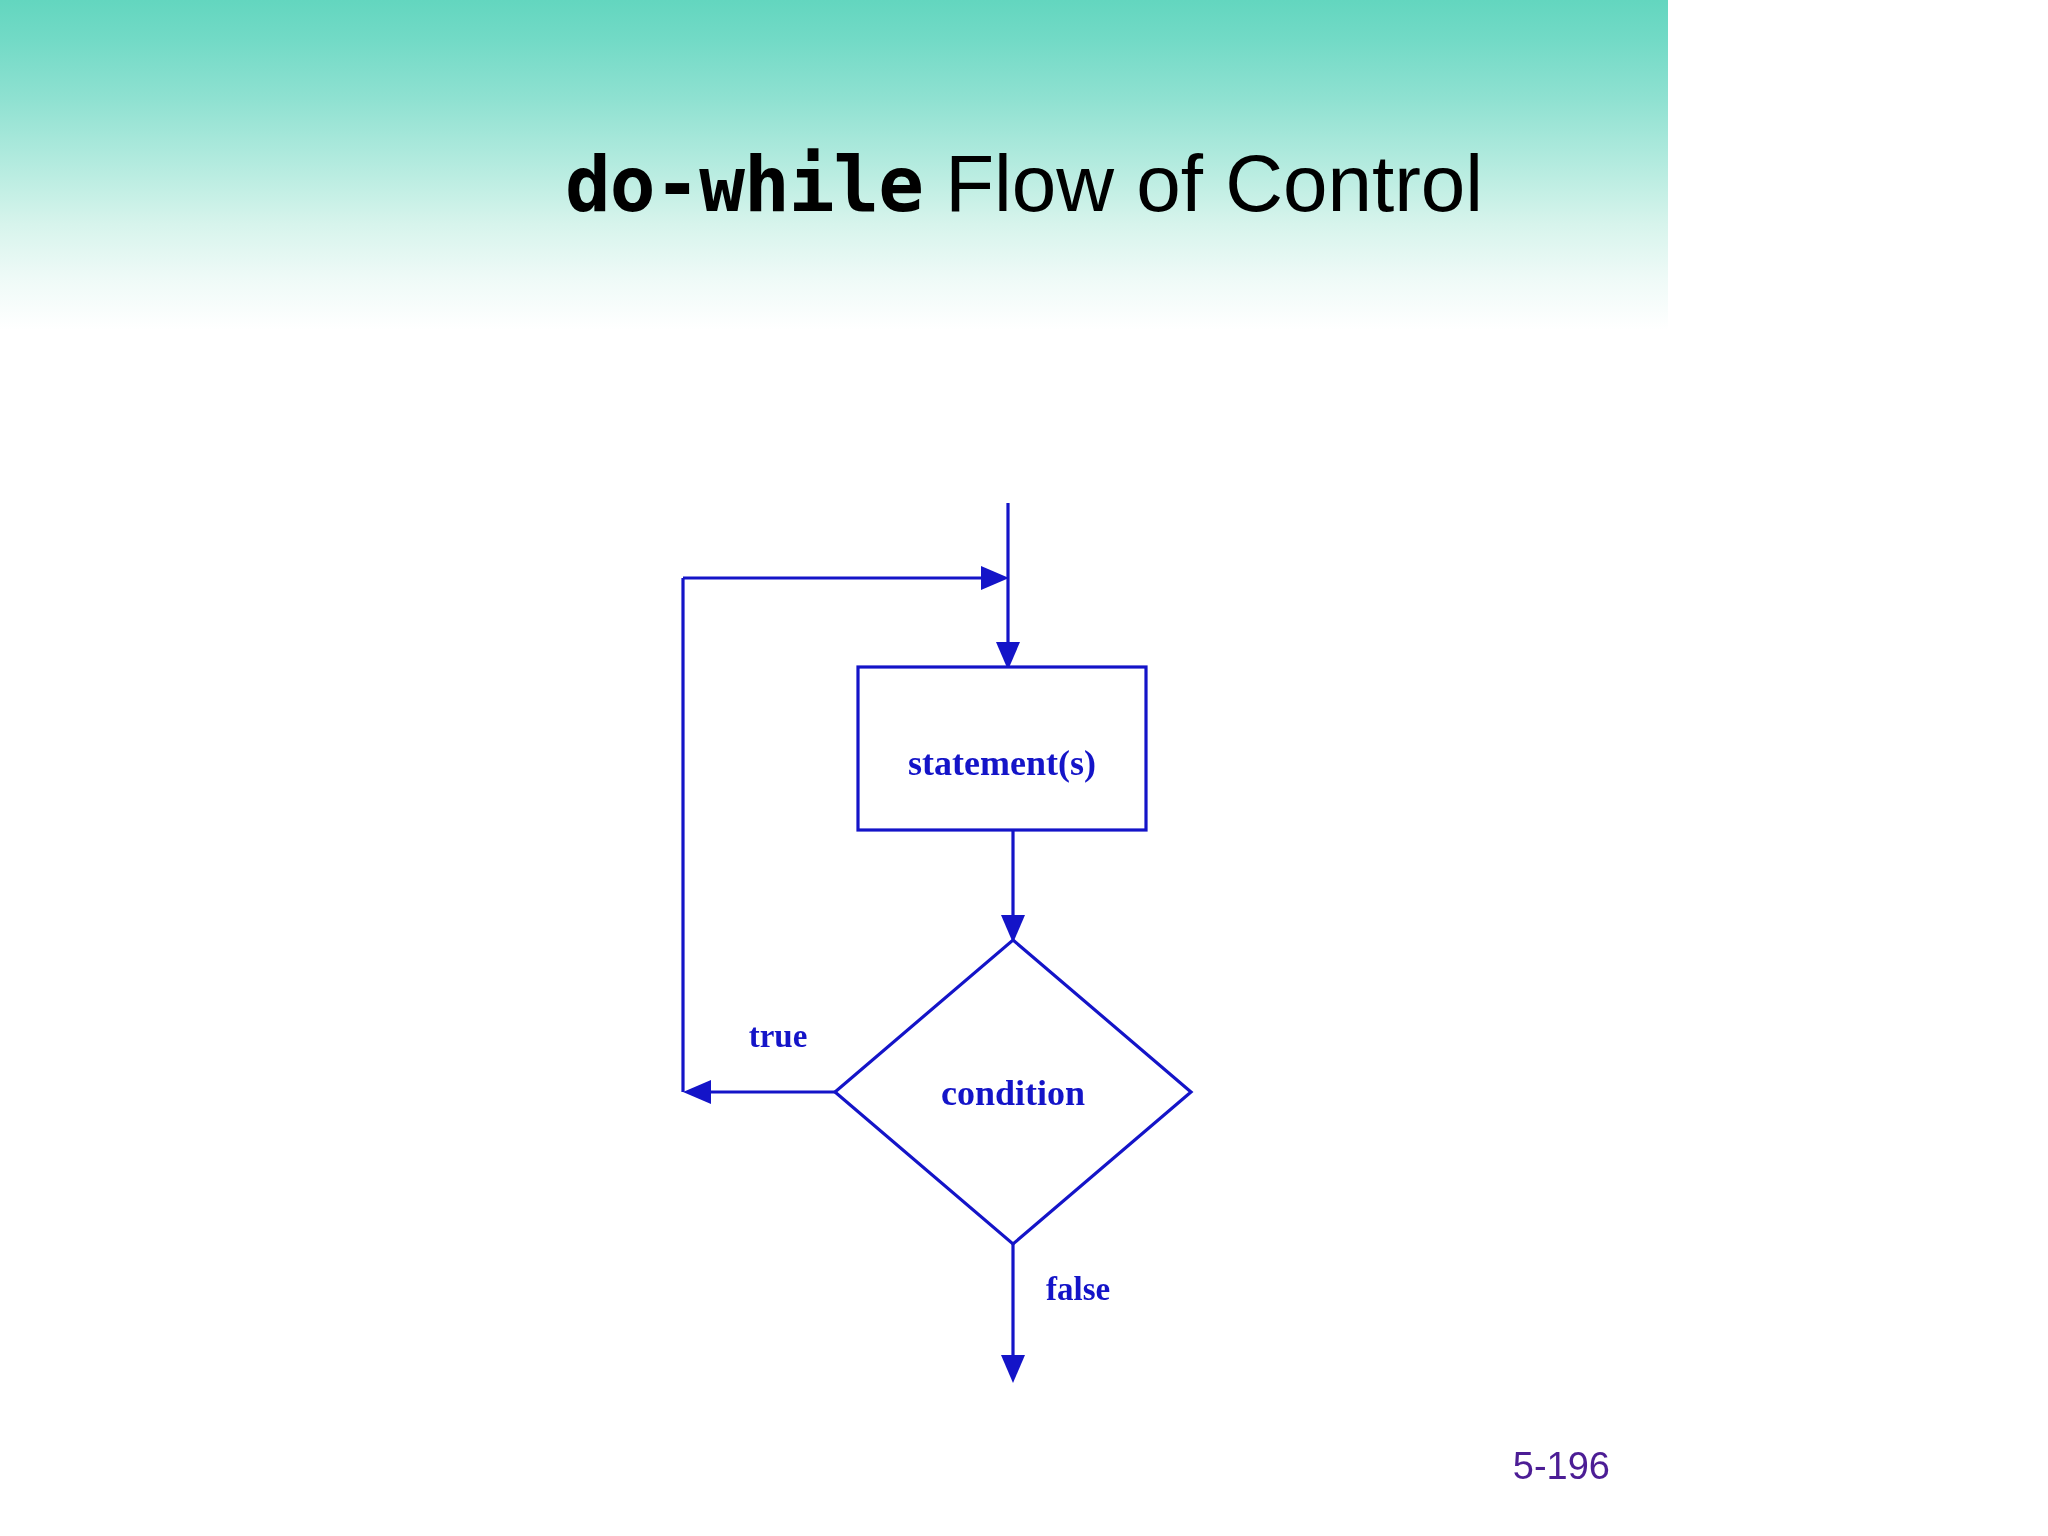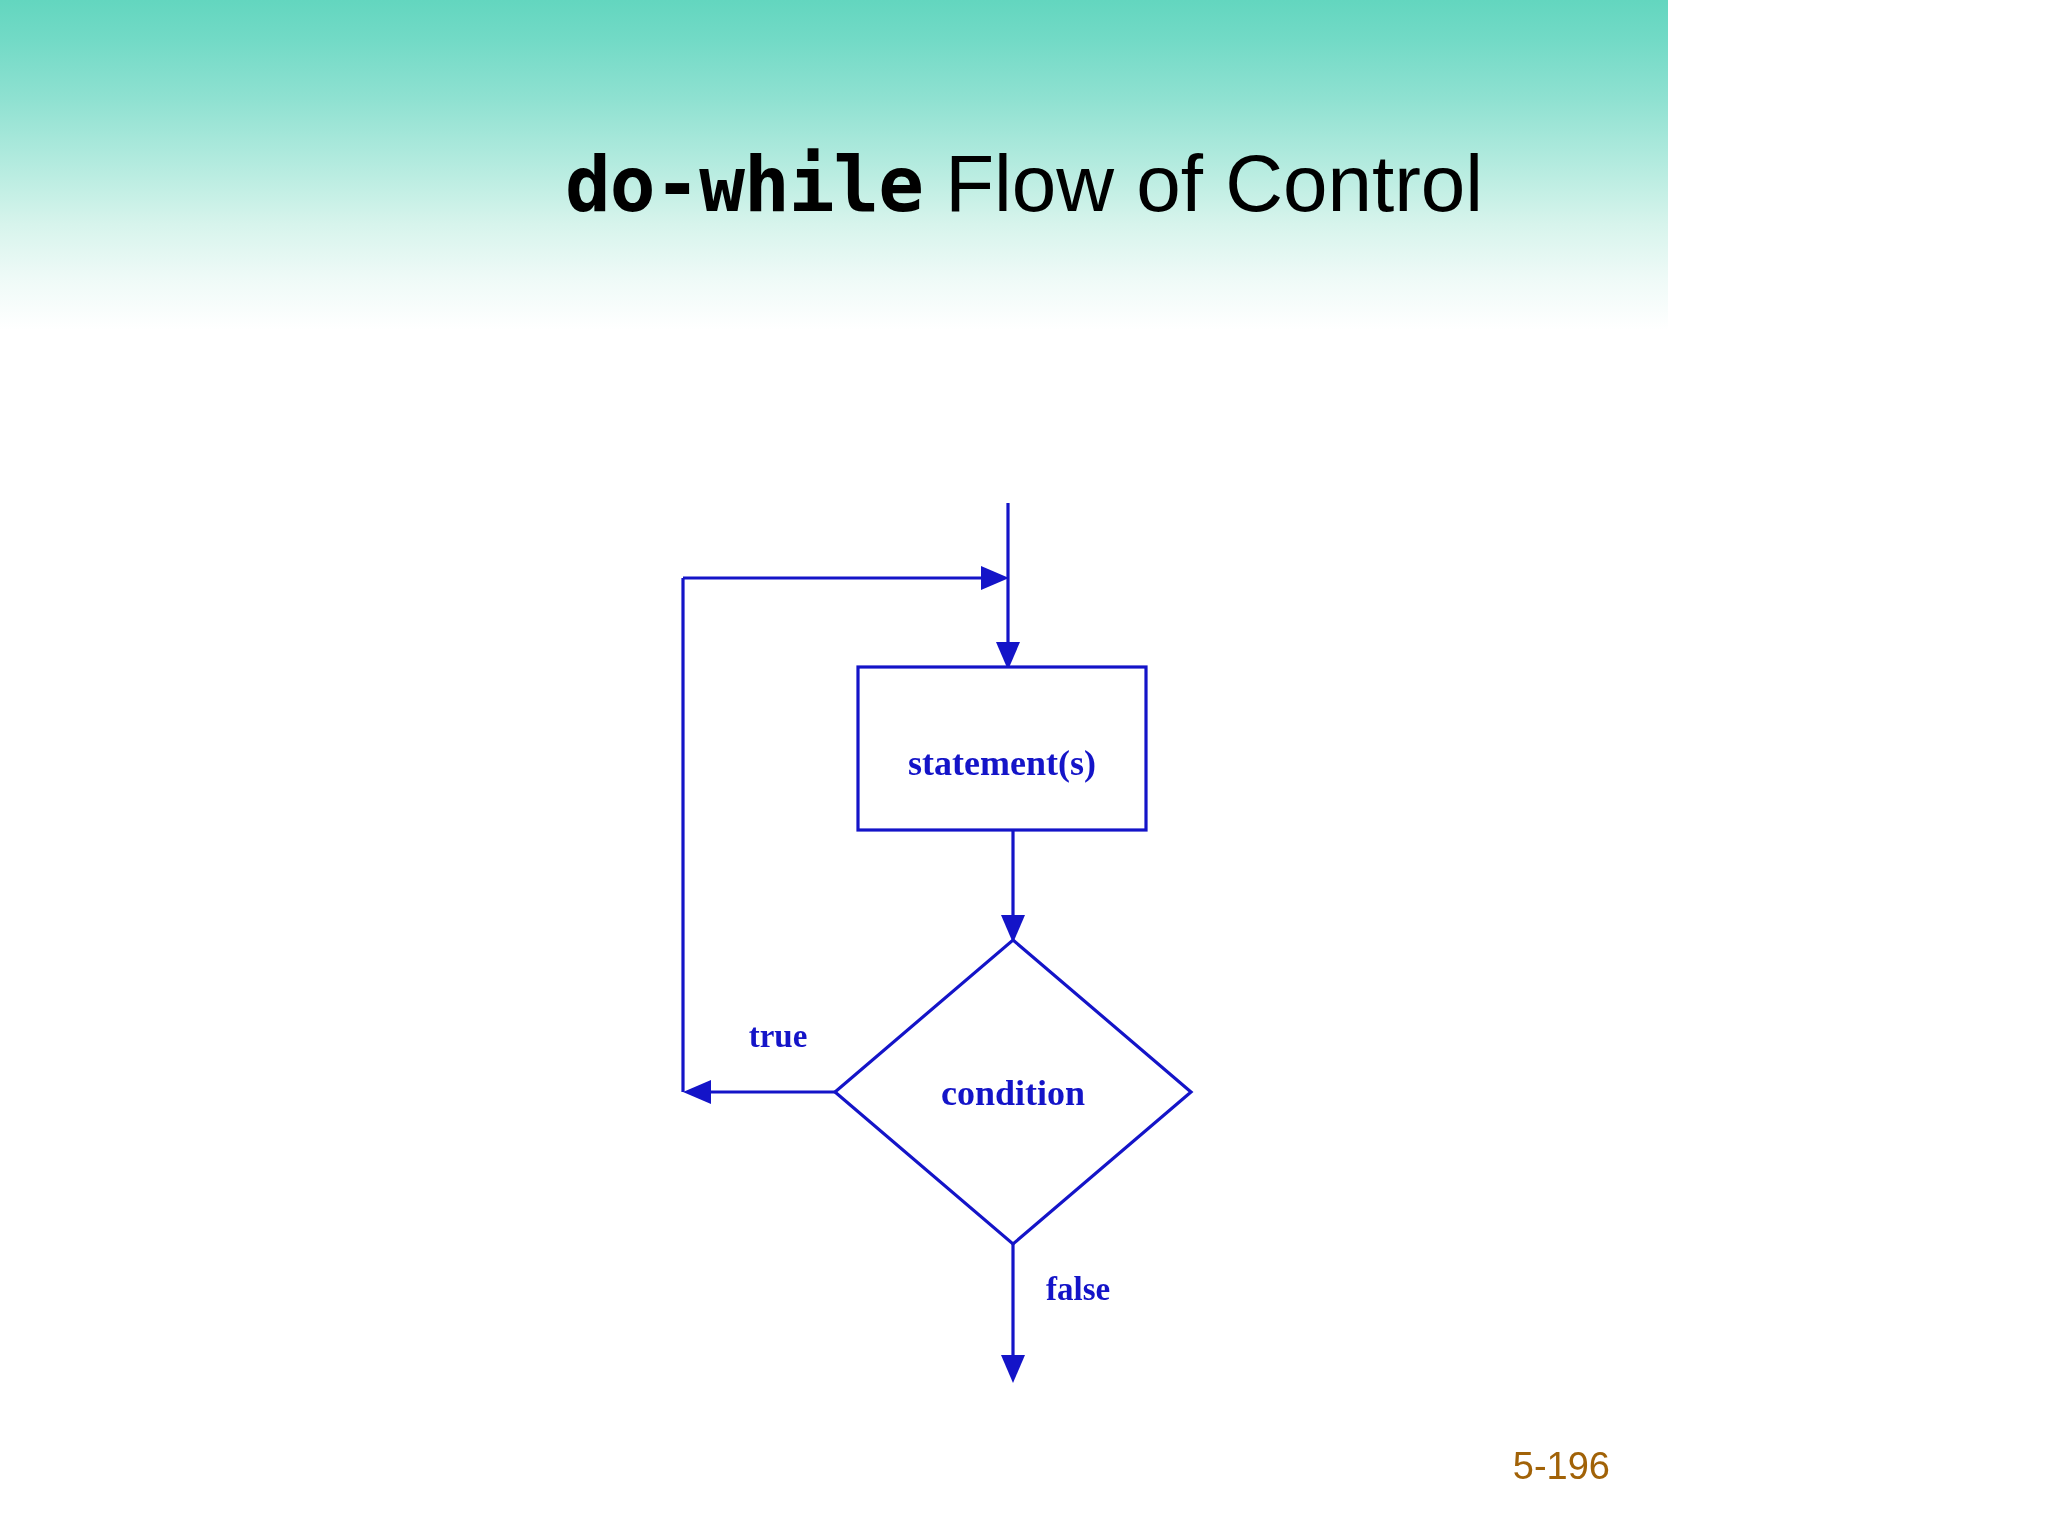--- a/index.html
+++ b/index.html
@@ -104,21 +104,21 @@
     font-size: 36px;
   }
 
   
   #page-number {
     position: absolute;
     right: 58px;
     bottom: 48px;
     font-family: "Liberation Sans", sans-serif;
     font-size: 38px;
-    color: #a16207;
+    color: #4c1d95;
     white-space: nowrap;
   }
 </style>
 </head>
 <body>
 
 <div id="slide">
 
   <div id="bg-gradient"></div>
 

